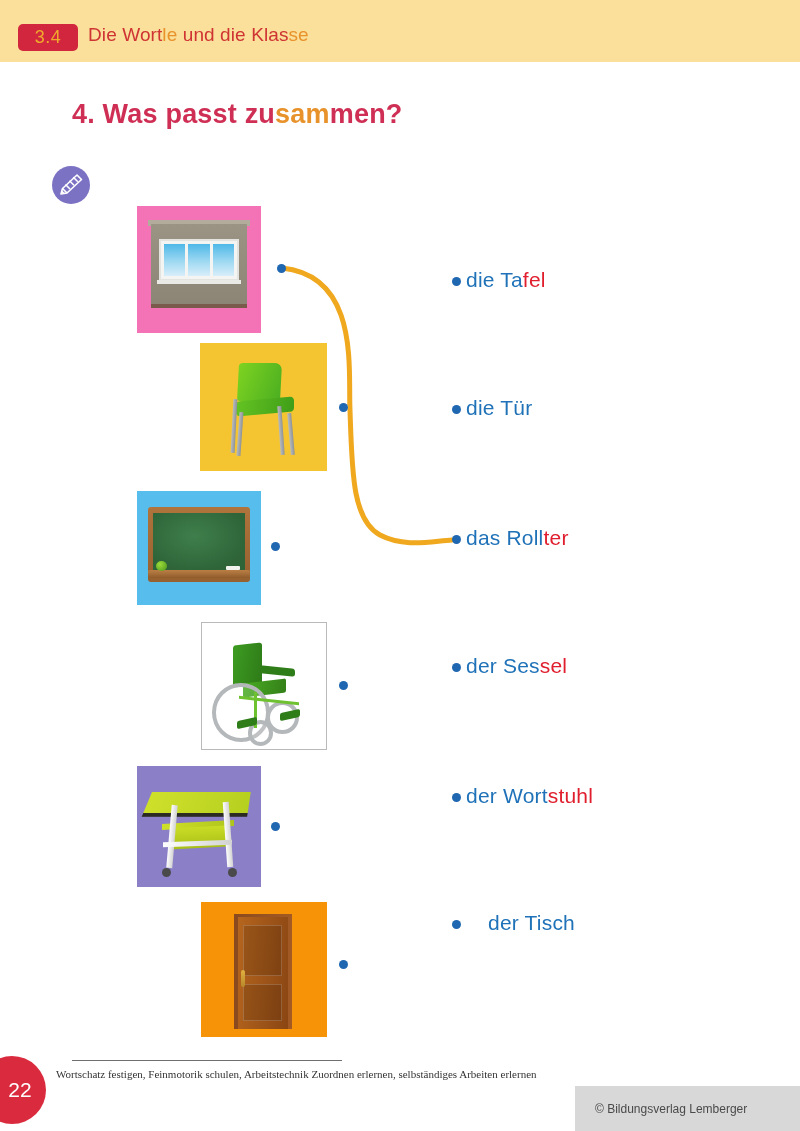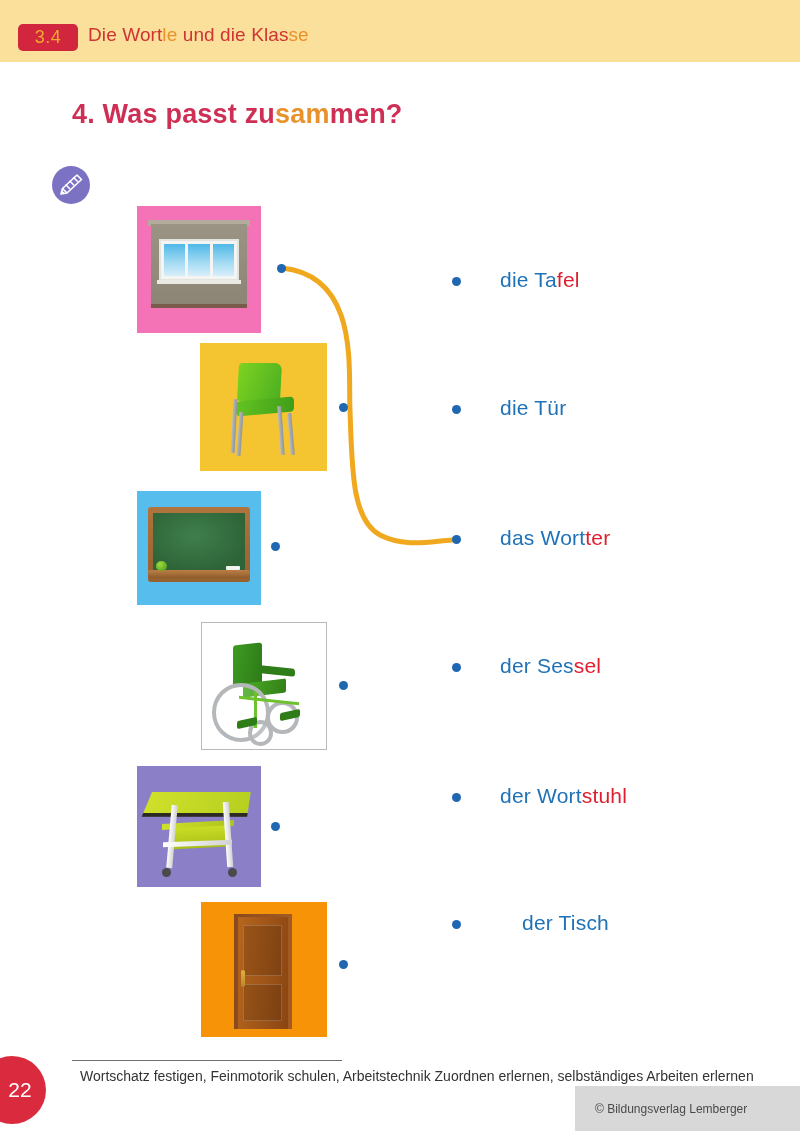--- a/index.html
+++ b/index.html
@@ -138,21 +138,20 @@
   .dot{
     position:absolute;width:9px;height:9px;border-radius:50%;
     background:#1f67b0;
   }
 
   
   .word{
     position:absolute;
     font-size:21px;color:#1f72b8;white-space:nowrap;
     letter-spacing:.2px;
-    margin-left:34px;
   }
   .word .r{color:#e01e2d;}
   .word-dot{
     position:absolute;width:9px;height:9px;border-radius:50%;background:#1f67b0;
   }
 
   
   .footer-bar{
     position:absolute;left:0;top:1086px;width:800px;height:45px;
     background:#d8d8d8;
@@ -165,22 +164,22 @@
     border-radius:50%;background:#da2b3e;
     display:flex;align-items:center;justify-content:center;
   }
   .page-num{
     color:#ffffff;font-size:21px;padding-left:16px;
   }
   .foot-rule{
     position:absolute;left:72px;top:1060px;width:270px;height:1px;background:#6f6f6f;
   }
   .foot-note{
-    position:absolute;left:80px;top:1068px;
-    font-size:14px;color:#333333;white-space:nowrap;
+    position:absolute;left:56px;top:1068px;
+    font-size:11px;color:#333333;white-space:nowrap;font-family:Liberation Serif, serif;
   }
   .copyright{
     position:absolute;left:595px;top:1102px;
     font-size:12px;color:#4a4a4a;white-space:nowrap;
   }
 </style>
 </head>
 <body>
 
 <div class="header-band"></div>
@@ -289,21 +288,21 @@
 </div>
 <div class="dot" style="left:339px;top:960px;"></div>
 
 <div class="word-dot" style="left:452px;top:277px;"></div>
 <div class="word" id="word-0" style="left:466px;top:268px;"><span>die Ta</span><span class="r">fel</span></div>
 
 <div class="word-dot" style="left:452px;top:405px;"></div>
 <div class="word" id="word-1" style="left:466px;top:396px;"><span>die Tür</span></div>
 
 <div class="word-dot" style="left:452px;top:535px;"></div>
-<div class="word" id="word-2" style="left:466px;top:526px;"><span>das Wort</span><span class="r">ter</span></div>
+<div class="word" id="word-2" style="left:466px;top:526px;"><span>das Roll</span><span class="r">ter</span></div>
 
 <div class="word-dot" style="left:452px;top:663px;"></div>
 <div class="word" id="word-3" style="left:466px;top:654px;"><span>der Ses</span><span class="r">sel</span></div>
 
 <div class="word-dot" style="left:452px;top:793px;"></div>
 <div class="word" id="word-4" style="left:466px;top:784px;"><span>der Wort</span><span class="r">stuhl</span></div>
 
 <div class="word-dot" style="left:452px;top:920px;"></div>
 <div class="word" id="word-5" style="left:488px;top:911px;"><span>der Tisch</span></div>
 

